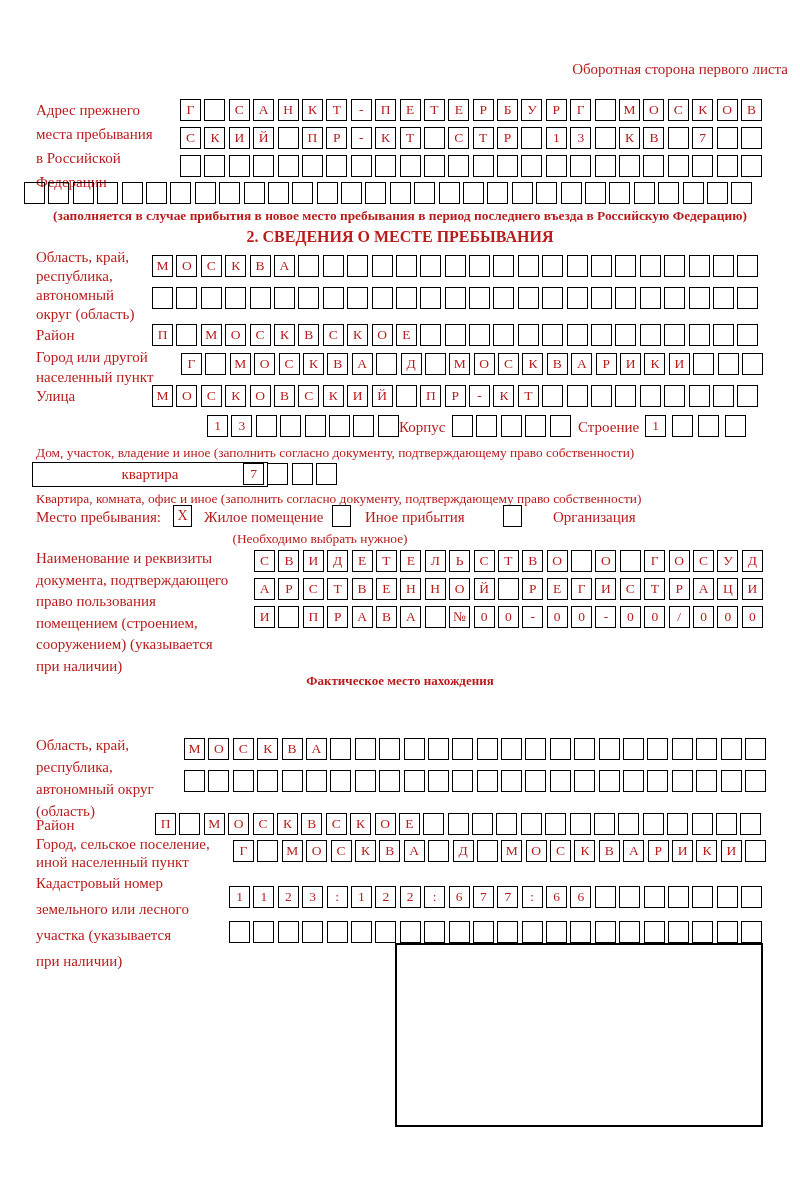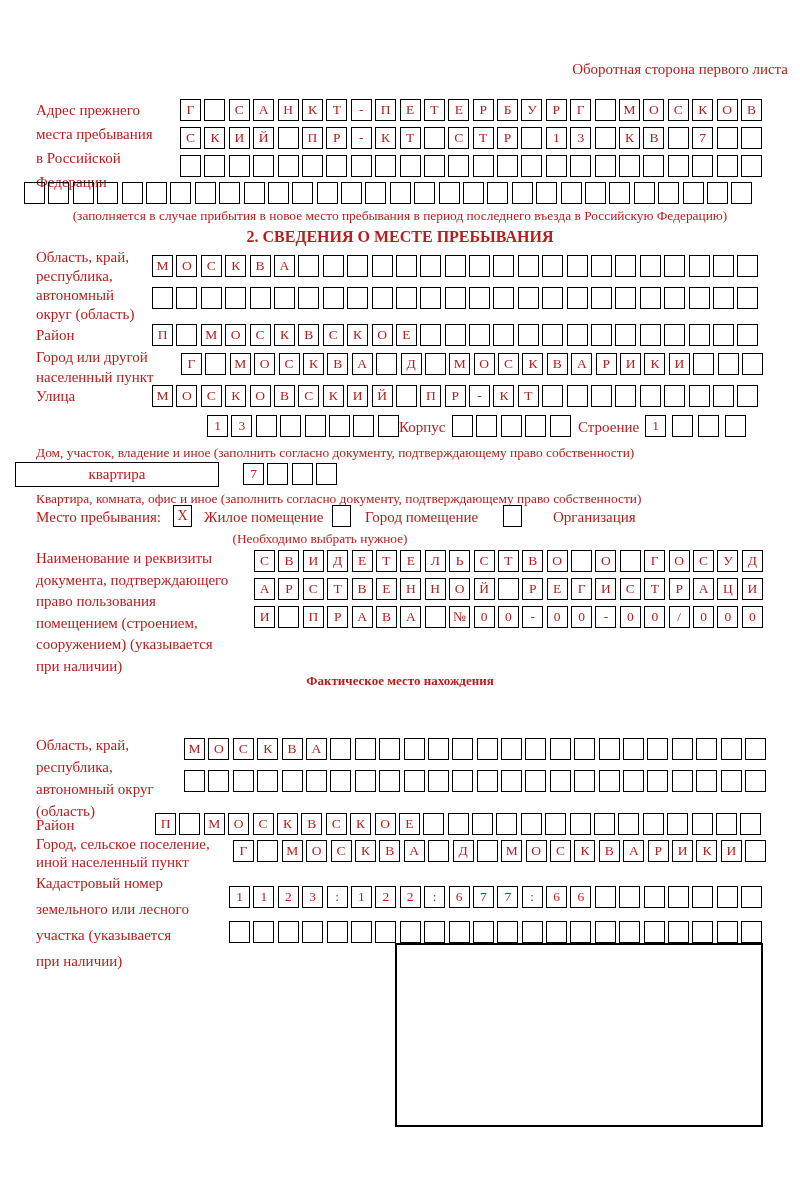--- a/index.html
+++ b/index.html
@@ -1,20 +1,20 @@
 <!DOCTYPE html>
 <html><head>
 <meta charset="utf-8">
 <style>
   html,body{margin:0;padding:0;background:#fff;}
   #page{position:relative;width:800px;height:1180px;background:#ffffff;
         font-family:"Liberation Serif",serif;color:#b91c1c;overflow:hidden;margin-top:36px;}
   .lbl{position:absolute;font-size:15px;line-height:24px;white-space:pre-line;}
   .cap{position:absolute;font-size:13.4px;line-height:17px;white-space:pre-line;}
-  .center{left:0;width:800px;text-align:center;}
+  .center{left:0;width:800px;text-align:center;font-weight:bold;}
   .bold{font-weight:bold;}
   .cellrow{position:absolute;display:flex;gap:3.4px;}
   .cell{flex:0 0 21px;width:21px;height:22px;border:1.7px solid #000;box-sizing:border-box;
         display:flex;align-items:center;justify-content:center;font-size:13.5px;line-height:1;}
   .bigfield{position:absolute;height:25px;border:1.7px solid #000;box-sizing:border-box;
         display:flex;align-items:center;justify-content:center;font-size:15px;}
   .optbox{position:absolute;width:19px;height:22px;border:1.7px solid #000;box-sizing:border-box;
         display:flex;align-items:center;justify-content:center;font-size:14px;}
   .inline-lbl{position:absolute;font-size:15px;line-height:20px;white-space:nowrap;}
   .stampbox{position:absolute;border:2px solid #000;background:#fff;}
@@ -310,34 +310,34 @@
     </div>
   <div class="inline-lbl" style="left:578px;top:381px;">Строение</div>
   <div class="cellrow" style="left:645px;top:379px;gap:5.5px;">
       <div class="cell">1</div>
       <div class="cell"></div>
       <div class="cell"></div>
       <div class="cell"></div>
     </div>
   <div class="cap" style="left:36px;top:408px;">Дом, участок, владение и иное (заполнить согласно документу, подтверждающему право собственности)</div>
 
-  <div class="bigfield" style="left:15px;top:426px;width:204px;">квартира</div>
+  <div class="bigfield" style="left:32px;top:426px;width:236px;">квартира</div>
   <div class="cellrow" style="left:243px;top:427px;">
       <div class="cell">7</div>
       <div class="cell"></div>
       <div class="cell"></div>
       <div class="cell"></div>
     </div>
   <div class="cap" style="left:36px;top:454px;">Квартира, комната, офис и иное (заполнить согласно документу, подтверждающему право собственности)</div>
 
   <div class="inline-lbl" style="left:36px;top:471px;">Место пребывания:</div>
   <div class="optbox" style="left:173px;top:469px;">X</div>
   <div class="inline-lbl" style="left:204px;top:471px;">Жилое помещение</div>
   <div class="optbox" style="left:332px;top:469px;"></div>
-  <div class="inline-lbl" style="left:365px;top:471px;">Город помещение</div>
+  <div class="inline-lbl" style="left:365px;top:471px;">Иное прибытия</div>
   <div class="optbox" style="left:503px;top:469px;"></div>
   <div class="inline-lbl" style="left:553px;top:471px;">Организация</div>
   <div class="cap" style="left:100px;top:494px;width:440px;text-align:center;">(Необходимо выбрать нужное)</div>
 
   <div class="lbl" style="left:36px;top:512px;line-height:21.5px;">Наименование и реквизиты
 документа, подтверждающего
 право пользования
 помещением (строением,
 сооружением) (указывается
 при наличии)</div>

